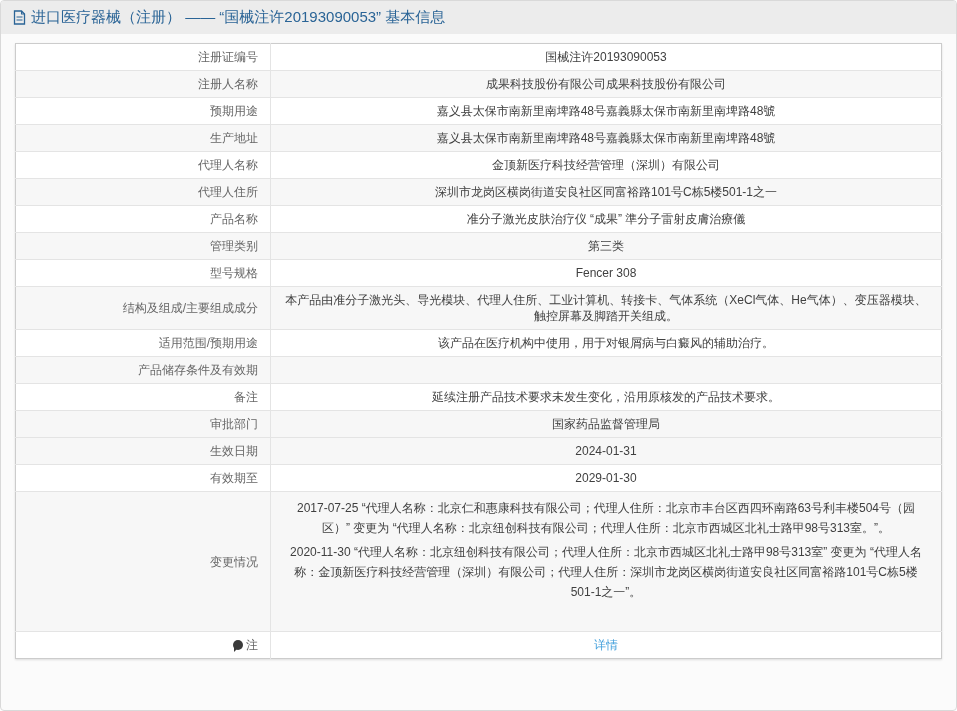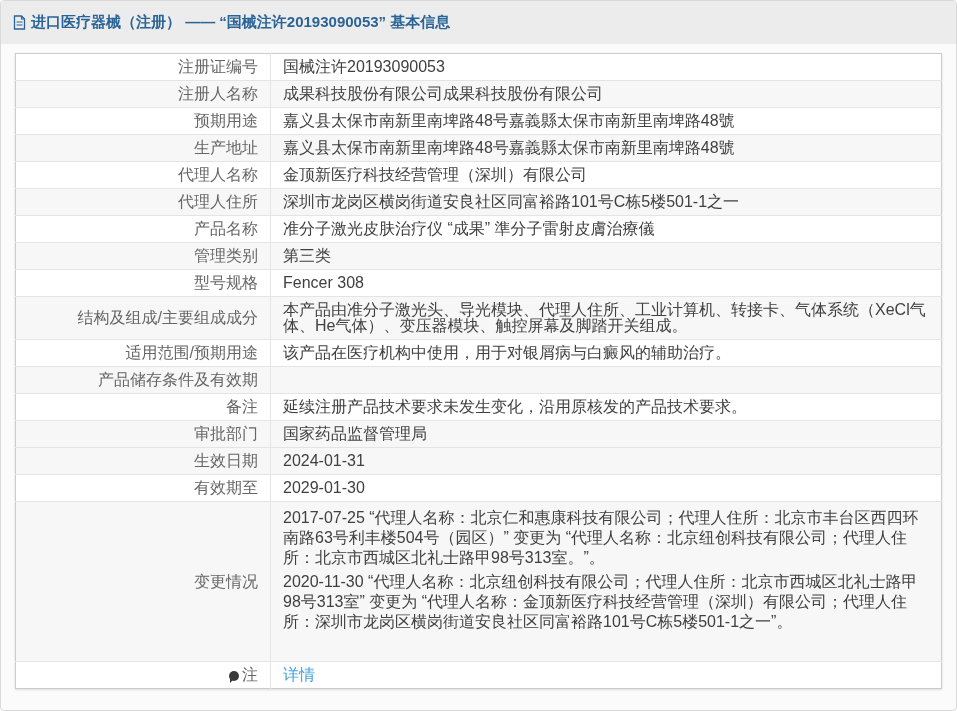--- a/index.html
+++ b/index.html
@@ -10,59 +10,58 @@
   }
   .panel {
     width: 957px;
     height: 711px;
     border: 1px solid #d9d9d9;
     border-radius: 4px;
     background: #fbfbfb;
     overflow: hidden;
   }
   .panel-header {
-    height: 43px;
+    height: 33px;
     background: #ececec;
     display: flex;
     align-items: center;
     padding: 0 12px;
-    font-weight: bold;
   }
   .doc-icon { display: inline-flex; margin-right: 5px; }
   .panel-title {
     font-size: 15px;
     color: var(--title-blue, #2a6496);
     white-space: nowrap;
   }
   .panel-body { padding: 9px 14px 14px 14px; }
   table.info-table {
     width: 100%;
     border-collapse: collapse;
     background: #ffffff;
     border: 1px solid #cccccc;
     box-shadow: 0 1px 2px rgba(0,0,0,0.12);
   }
   table.info-table tr { border-bottom: 1px solid #e4e4e4; }
   table.info-table tr:last-child { border-bottom: none; }
   table.info-table tr.shaded { background: #f7f7f7; }
   td {
-    font-size: 16px;
+    font-size: 12px;
     line-height: 16px;
     height: 16px;
     padding: 5px 12px;
     vertical-align: middle;
   }
   td.label-cell {
     width: 255px;
     text-align: right;
     color: #666;
     border-right: 1px solid #e4e4e4;
     white-space: nowrap;
   }
-  td.value-cell { color: #404040; text-align: left; }
+  td.value-cell { color: #404040; text-align: center; }
   td.value-cell p {
     line-height: 20px;
     margin: 0 0 4px 0;
   }
   td.value-cell p:last-child { margin-bottom: 9px; }
   td.value-cell.multiline { padding-top: 6px; padding-bottom: 20px; }
   a.details-link {
     color: var(--link-blue, #43a0dc);
     text-decoration: none;
     cursor: pointer;

